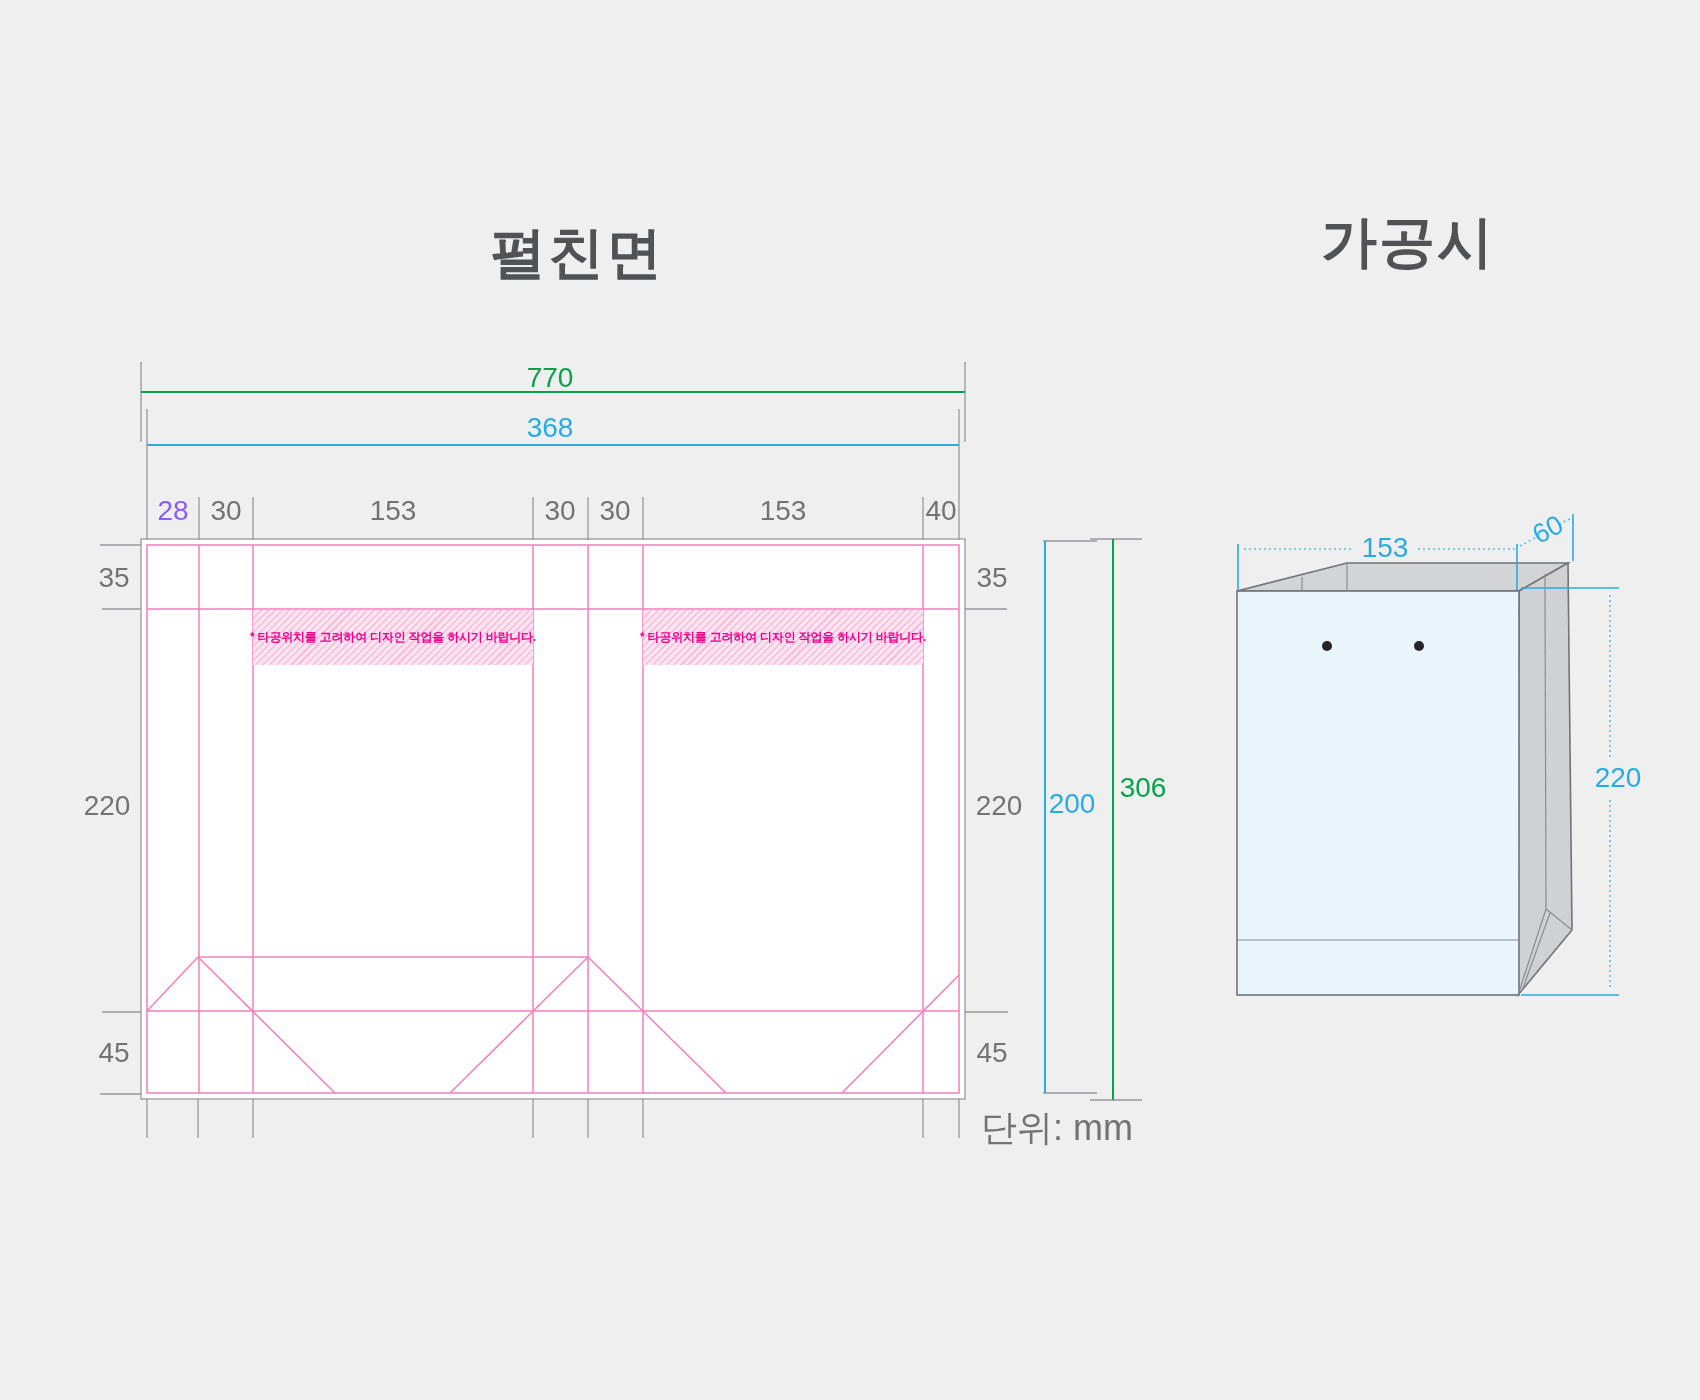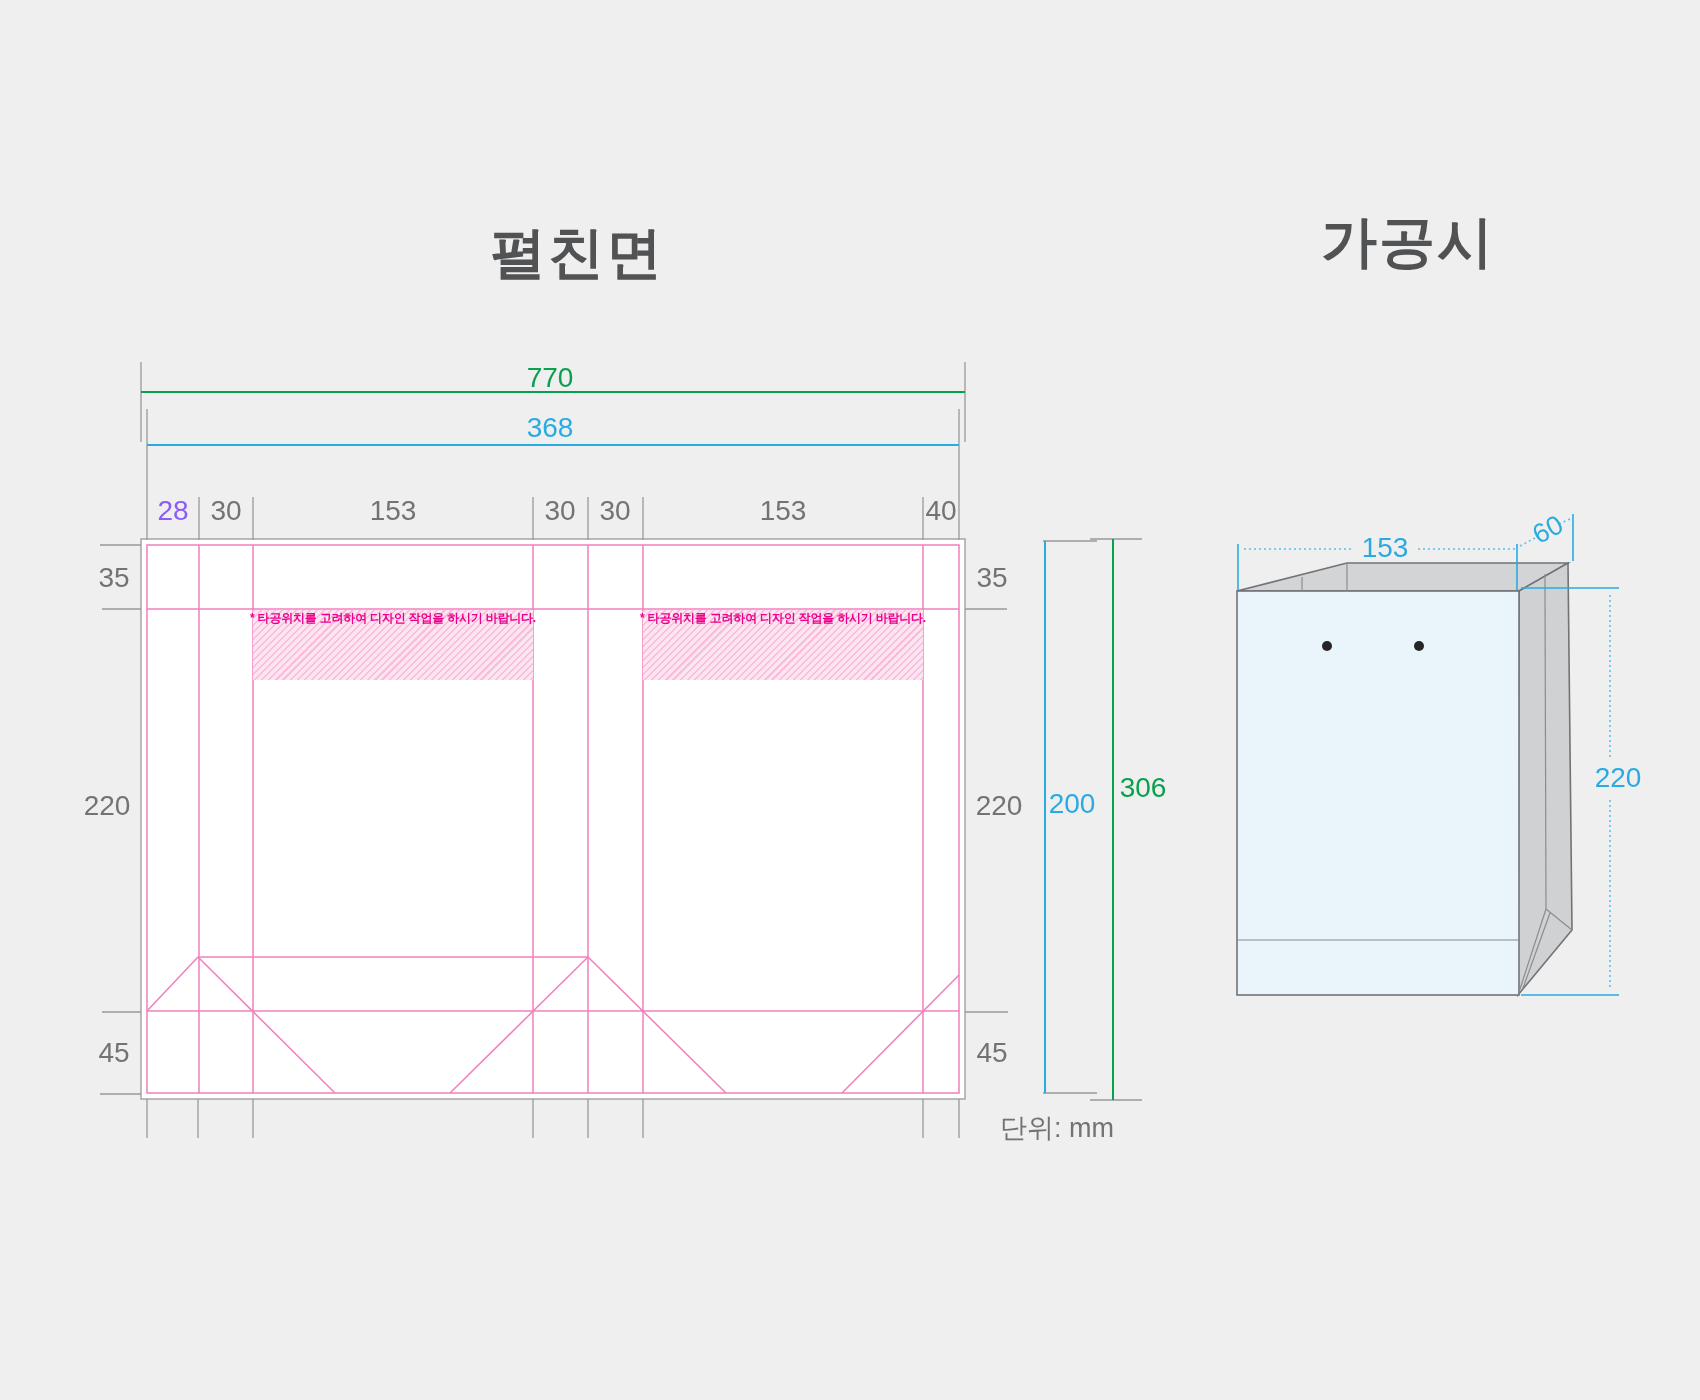--- a/index.html
+++ b/index.html
@@ -20,26 +20,26 @@
   .lbl{
     position:absolute;z-index:3;
     transform:translate(-50%,-50%);
     font-size:28px;color:#737373;
     white-space:nowrap;line-height:1;
   }
   .lbl.green{color:#0aa14e;}
   .lbl.blue{color:#29abe2;}
   .lbl.magenta{color:#8b5cf6;}
   .lbl.rot{transform:translate(-50%,-50%) rotate(-28deg);font-size:27px;}
-  .unit{font-size:27px;}
+  .unit{font-size:36px;}
   .hatch-band{
     position:absolute;z-index:2;
-    width:280px;height:70px;
+    width:280px;height:55px;
     background:repeating-linear-gradient(135deg,#f8bcdd 0 1.5px,#fce4f1 1.5px 5px);
-    display:flex;justify-content:center;
+    display:flex;align-items:center;justify-content:center;
   }
   .hatch-band .warn{
     color:#ec008c;font-size:12px;font-weight:700;
     letter-spacing:-0.2px;white-space:nowrap;
   }
 </style>
 </head>
 <body>
 
 <div id="canvas">

